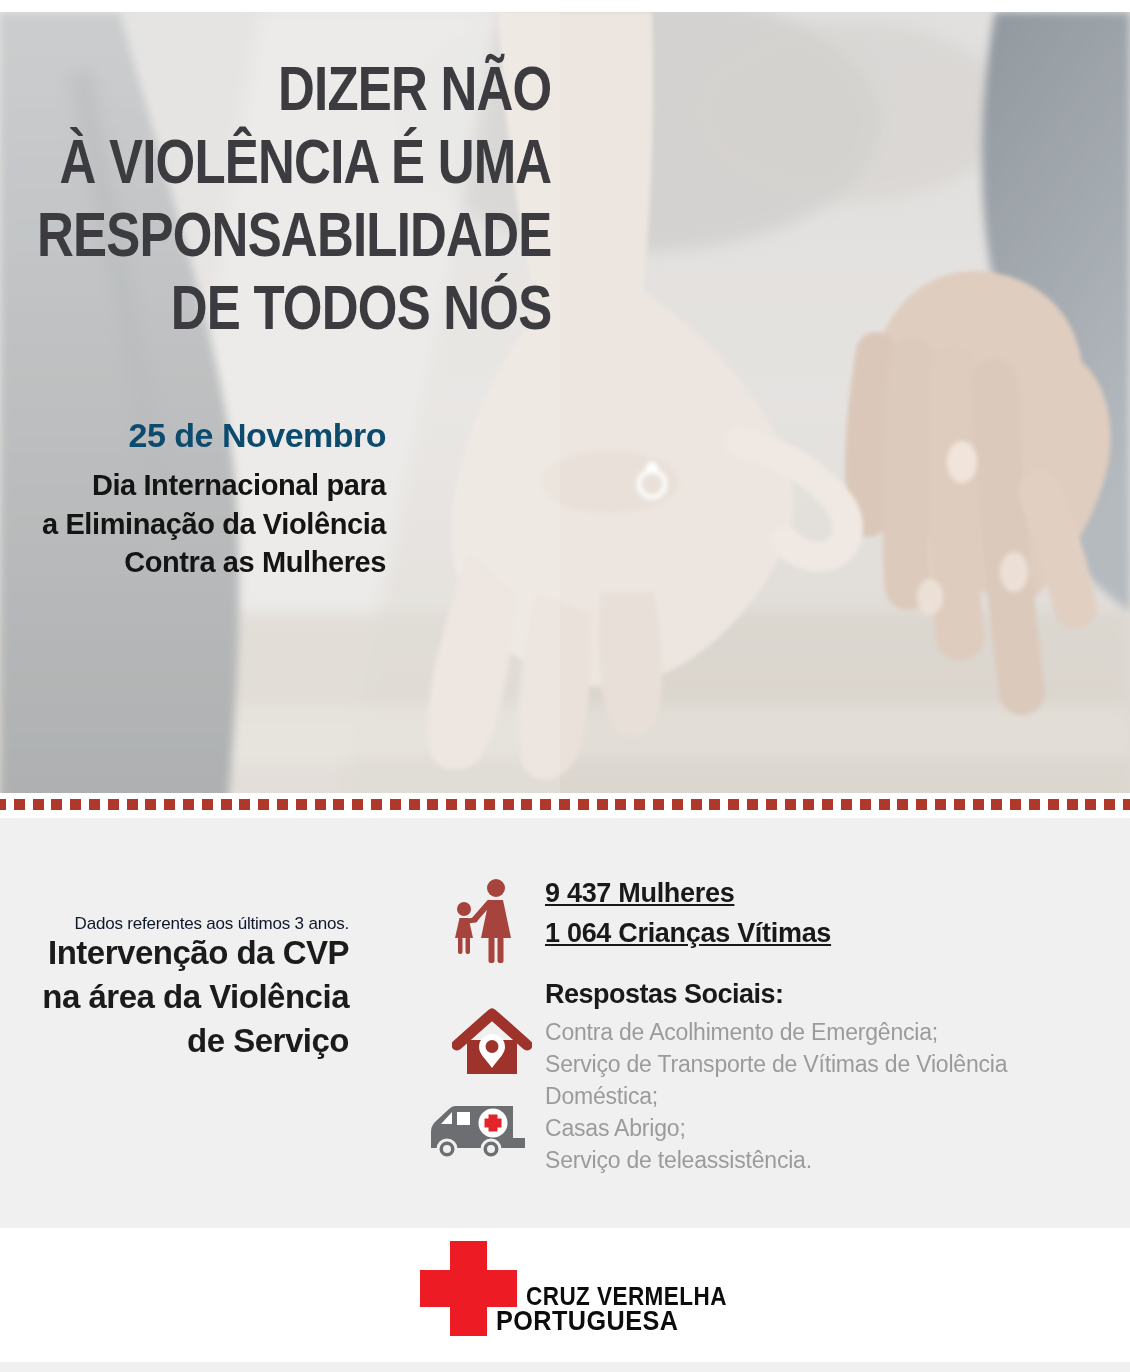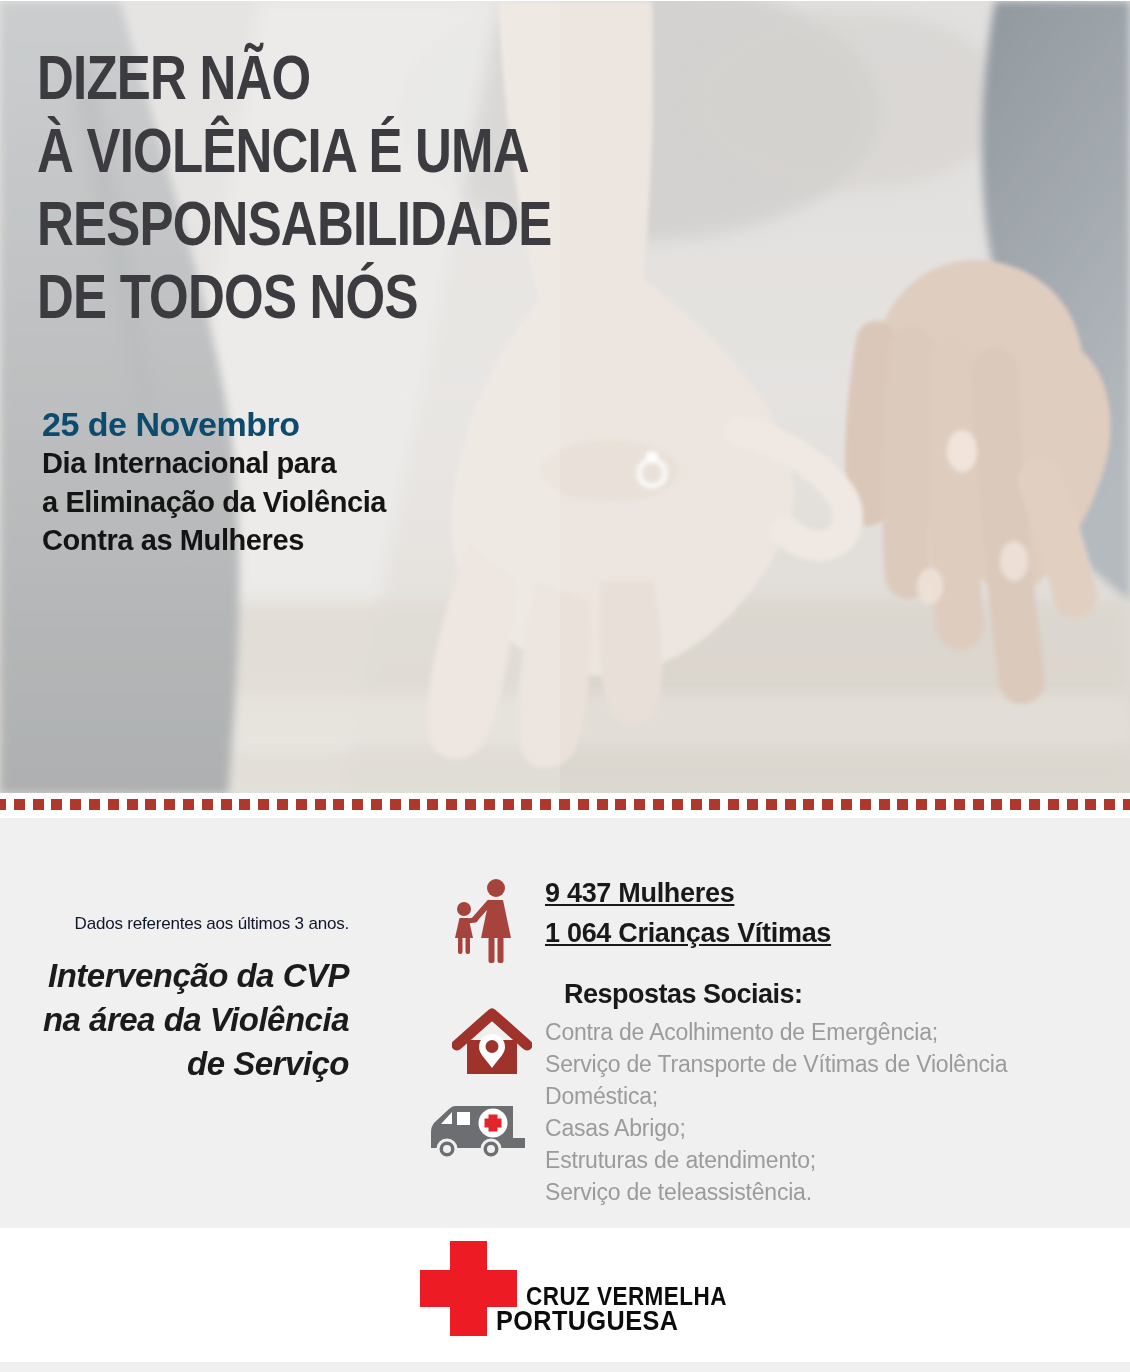--- a/index.html
+++ b/index.html
@@ -1,48 +1,48 @@
 <!DOCTYPE html>
 <html><head>
 <meta charset="utf-8">
 <style>
   html,body{margin:0;padding:0;background:#ffffff;}
   .poster{
     position:relative;width:1130px;height:1372px;overflow:hidden;background:#ffffff;
     font-family:"Liberation Sans", sans-serif;
   }
   
-  .hero{position:absolute;left:0;top:1px;width:1130px;height:905px;overflow:hidden;}
+  .hero{position:absolute;left:0;top:12px;width:1130px;height:905px;overflow:hidden;text-align:right;}
   .hero svg.photo{position:absolute;left:0;top:0;width:1130px;height:793px;display:block;}
   .main-title{
     position:absolute;left:37px;top:40px;margin:0;z-index:3;
     font-size:63px;font-weight:bold;line-height:73px;letter-spacing:-1px;
     color:#3b3b40;transform:scaleX(0.81);transform-origin:left top;white-space:nowrap;
   }
   .main-title .line{display:block;}
   .date-block{position:absolute;left:42px;top:404px;z-index:3;}
   .date-heading{font-size:34px;font-weight:bold;color:#0c4a6e;letter-spacing:-0.5px;}
-  .day-subtitle{font-size:29px;font-weight:bold;color:#141414;line-height:38.5px;letter-spacing:-0.4px;}
+  .day-subtitle{margin-top:11px;font-size:29px;font-weight:bold;color:#141414;line-height:38.5px;letter-spacing:-0.4px;}
   .day-subtitle .line{display:block;}
   
   .separator{position:absolute;left:0;top:793px;width:1130px;height:25px;background:#ffffff;z-index:2;}
   .separator .dots{
     position:absolute;left:0;top:6px;width:100%;height:11px;
     background-image:repeating-linear-gradient(to right,#b0372a 0 11px,transparent 11px 18.8px);
     background-position:-5px 0;
   }
   
   .stats-panel{position:absolute;left:0;top:818px;width:1130px;height:410px;background:#f0f0f1;}
   .left-col{position:absolute;left:0;top:0;width:349px;text-align:right;}
   .data-note{position:absolute;right:0;top:96px;width:349px;font-size:17px;color:#0f172a;letter-spacing:-0.2px;}
-  .intervention-heading{position:absolute;right:0;top:136px;width:349px;font-size:33px;font-weight:bold;color:#1b1b1b;line-height:44px;letter-spacing:-0.5px;font-style:italic;}
+  .intervention-heading{position:absolute;right:0;top:113px;width:349px;font-size:33px;font-weight:bold;color:#1b1b1b;line-height:44px;letter-spacing:-0.5px;}
   .intervention-heading .line{display:block;}
   .victims{position:absolute;left:545px;top:55px;font-size:27px;font-weight:bold;color:#191919;line-height:40px;letter-spacing:-0.3px;text-decoration:underline;}
   .victims .line{display:block;}
-  .responses-heading{position:absolute;left:564px;top:161px;font-size:27px;font-weight:bold;color:#191919;letter-spacing:-0.5px;}
+  .responses-heading{position:absolute;left:545px;top:161px;font-size:27px;font-weight:bold;color:#191919;letter-spacing:-0.5px;}
   .responses-list{position:absolute;left:545px;top:198px;width:525px;font-size:23px;line-height:32px;color:#9b9b9b;letter-spacing:-0.2px;}
   .icon-family{position:absolute;left:453px;top:60px;}
   .icon-house{position:absolute;left:452px;top:190px;}
   .icon-ambulance{position:absolute;left:427px;top:284px;}
   
   .footer{position:absolute;left:0;top:1228px;width:1130px;height:134px;background:#ffffff;margin-left:29px;}
   .cross-logo{position:absolute;left:391px;top:13px;}
   .org-line-1{position:absolute;left:497px;top:54px;font-size:25px;font-weight:bold;color:#0c0c0c;letter-spacing:0.5px;transform:scaleX(0.9);transform-origin:left top;white-space:nowrap;}
   .org-line-2{position:absolute;left:467px;top:77px;font-size:28px;font-weight:bold;color:#0c0c0c;letter-spacing:0.5px;transform:scaleX(0.9);transform-origin:left top;white-space:nowrap;}
   .bottom-strip{position:absolute;left:0;top:1362px;width:1130px;height:10px;background:#f0f0f1;}
@@ -196,21 +196,20 @@
       <circle cx="20" cy="47" r="9" fill="#6d6e71" stroke="#f0f0f1" stroke-width="3"></circle>
       <circle cx="20" cy="47" r="4" fill="#f0f0f1"></circle>
       <circle cx="64" cy="47" r="9" fill="#6d6e71" stroke="#f0f0f1" stroke-width="3"></circle>
       <circle cx="64" cy="47" r="4" fill="#f0f0f1"></circle>
     </svg>
 
     <div class="responses-list">
       <div>Contra de Acolhimento de Emergência;</div>
       <div>Serviço de Transporte de Vítimas de Violência Doméstica;</div>
       <div>Casas Abrigo;</div>
-      <div>Estruturas de atendimento;</div>
       <div>Serviço de teleassistência.</div>
     </div>
   </div>
 
   <div class="footer">
     <svg class="cross-logo" width="97" height="95" viewBox="0 0 97 95" aria-hidden="true">
       <g fill="#ed1c24">
         <rect x="30" y="0" width="37" height="95"></rect>
         <rect x="0" y="29" width="97" height="37"></rect>
       </g>

